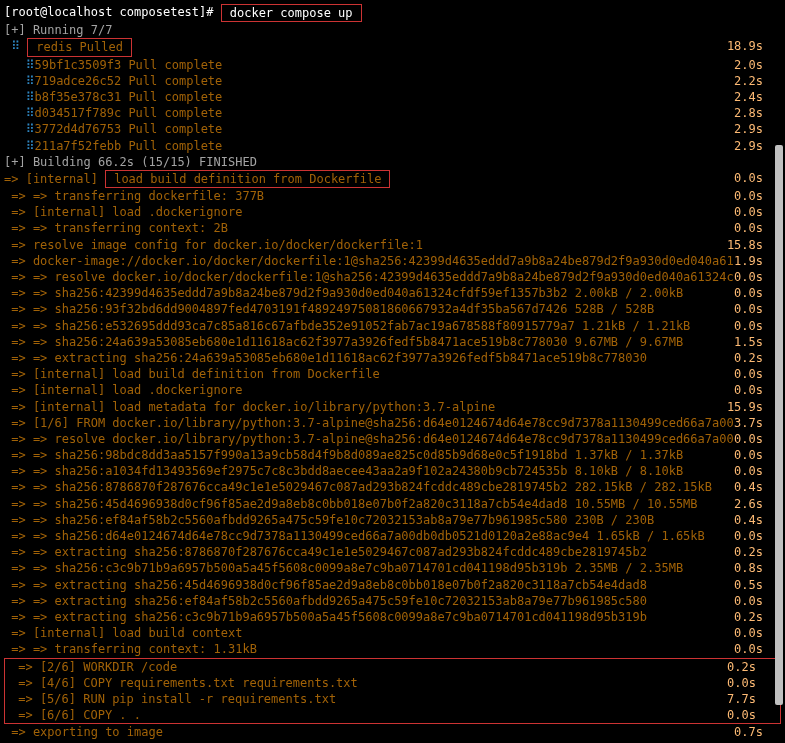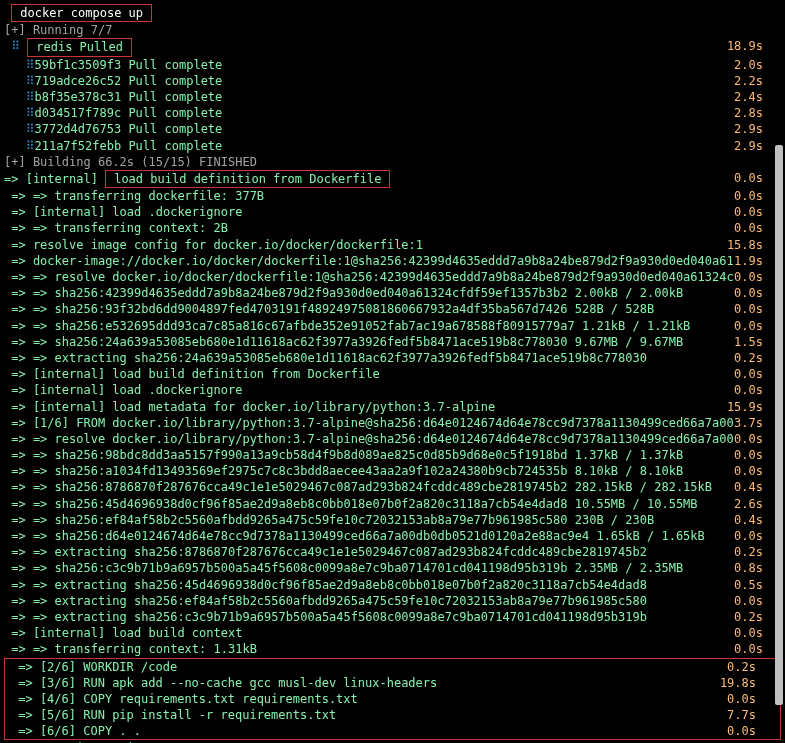--- a/index.html
+++ b/index.html
@@ -10,21 +10,21 @@
       font-size: 12px;
       line-height: 1.35;
       padding: 4px;
       width: 785px;
       position: relative;
     }
     .line { white-space: nowrap; display: flex; }
     .prompt { color: #fff; }
     .command { color: #fff; }
     .white { color: #a3a3a3; }
-    .cyan { color: #86efac; }
+    .cyan { color: #a16207; }
     .progress { color: #2e86c1; }
     .time { color: #fdba74; margin-left: auto; padding-right: 18px; }
     .red-box {
       border: 1.5px solid #cc3333;
       padding: 0 8px;
       display: inline-block;
     }
     .red-box-block {
       border: 1.5px solid #cc3333;
       padding: 0 6px;
@@ -39,20 +39,21 @@
       height: 560px;
       background: #c0c0c0;
       border-radius: 2px;
     }
   </style>
 </head>
 <body>
 
 <div>
   <div class="line">
+    <span class="prompt">[root@localhost composetest]#</span>
     <span>&nbsp;</span>
     <span class="red-box"><span class="command">docker compose up</span></span>
   </div>
 
   <div class="line">
     <span class="white">[+] Running 7/7</span>
   </div>
 
   <div class="line">
     <span class="progress">&nbsp;⠿&nbsp;</span>
@@ -220,24 +221,20 @@
         <span class="time">0.0s</span>
       </div>
     </div>
 
   <div class="red-box-block" id="dockerfile-steps">
       <div class="line">
         <span class="cyan content">&nbsp;=&gt; [2/6] WORKDIR /code</span>
         <span class="time">0.2s</span>
       </div>
       <div class="line">
-        <span class="cyan content">&nbsp;=&gt; [3/6] RUN apk add --no-cache gcc musl-dev linux-headers</span>
-        <span class="time">19.8s</span>
-      </div>
-      <div class="line">
         <span class="cyan content">&nbsp;=&gt; [4/6] COPY requirements.txt requirements.txt</span>
         <span class="time">0.0s</span>
       </div>
       <div class="line">
         <span class="cyan content">&nbsp;=&gt; [5/6] RUN pip install -r requirements.txt</span>
         <span class="time">7.7s</span>
       </div>
       <div class="line">
         <span class="cyan content">&nbsp;=&gt; [6/6] COPY . .</span>
         <span class="time">0.0s</span>

